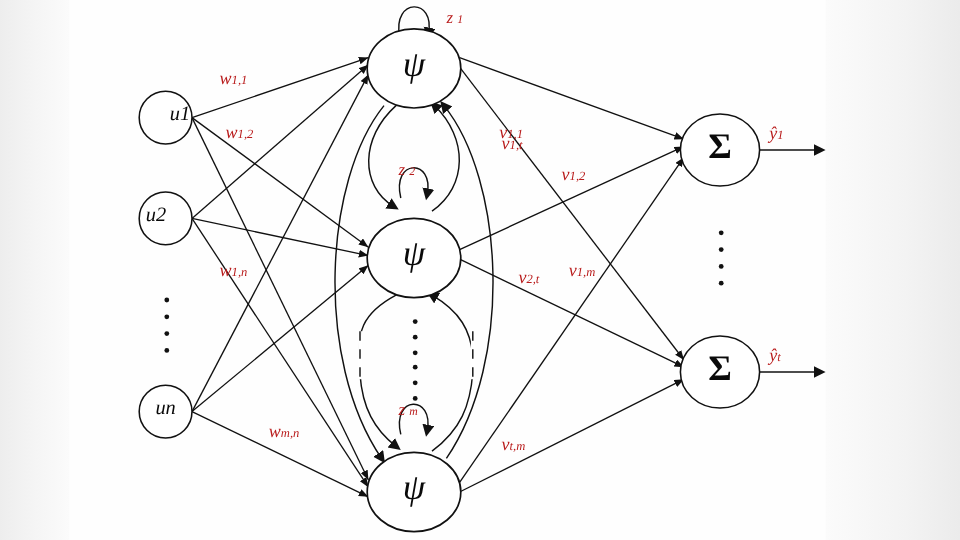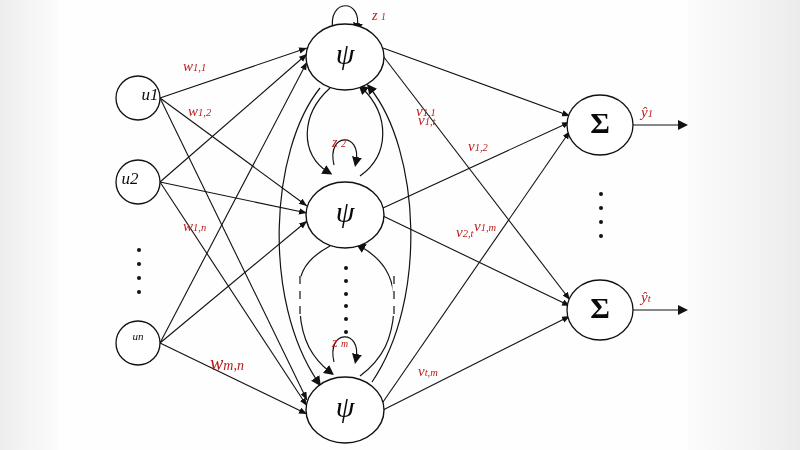--- a/index.html
+++ b/index.html
@@ -162,21 +162,21 @@
       <path d="M394,276 L394,316"></path>
     </g>
   </svg>
 
   <div class="node-glyph" style="left:118px; top:85px; width:64px; font-size:17px;">
     <span>u</span><span class="sub">1</span>
   </div>
   <div class="node-glyph" style="left:118px; top:169px; width:24px; font-size:17px;">
     <span>u</span><span class="sub">2</span>
   </div>
-  <div class="node-glyph" style="left:118px; top:330px; width:40px; font-size:11px;">
+  <div class="node-glyph" style="left:118px; top:330px; width:40px; font-size:17px;">
     <span>u</span><span class="sub">n</span>
   </div>
 
   <div class="node-glyph" style="left:325px; top:37px; width:40px; font-size:30px;">ψ</div>
   <div class="node-glyph" style="left:325px; top:195px; width:40px; font-size:30px;">ψ</div>
   <div class="node-glyph" style="left:325px; top:390px; width:40px; font-size:30px;">ψ</div>
 
   <div class="node-glyph sum-glyph" style="left:580px; top:106px; width:40px; font-size:30px;">Σ</div>
   <div class="node-glyph sum-glyph" style="left:580px; top:291px; width:40px; font-size:30px;">Σ</div>
 
@@ -192,34 +192,34 @@
 
   <div class="lbl" style="left:183px; top:58px; font-size:15px;">
     <span>w</span><span class="sub">1,1</span>
   </div>
   <div class="lbl" style="left:188px; top:103px; font-size:15px;">
     <span>w</span><span class="sub">1,2</span>
   </div>
   <div class="lbl" style="left:183px; top:218px; font-size:15px;">
     <span>w</span><span class="sub">1,n</span>
   </div>
-  <div class="lbl" style="left:210px; top:352px; font-size:20px;">
+  <div class="lbl" style="left:224px; top:352px; font-size:15px;">
     <span>w</span><span class="sub">m,n</span>
   </div>
 
   <div class="lbl" style="left:416px; top:55px; font-size:15px;margin-top:48px;">
     <span>v</span><span class="sub">1,1</span>
   </div>
   <div class="lbl" style="left:418px; top:112px; font-size:15px;">
     <span>v</span><span class="sub">1,t</span>
   </div>
   <div class="lbl" style="left:468px; top:138px; font-size:15px;">
     <span>v</span><span class="sub">1,2</span>
   </div>
-  <div class="lbl" style="left:432px; top:224px; font-size:15px;margin-left:24px;">
+  <div class="lbl" style="left:432px; top:224px; font-size:15px;">
     <span>v</span><span class="sub">2,t</span>
   </div>
   <div class="lbl" style="left:474px; top:218px; font-size:15px;text-align:right;">
     <span>v</span><span class="sub">1,m</span>
   </div>
   <div class="lbl" style="left:418px; top:363px; font-size:15px;">
     <span>v</span><span class="sub">t,m</span>
   </div>
 
   <div class="lbl" style="left:641px; top:104px; font-size:15px;">

